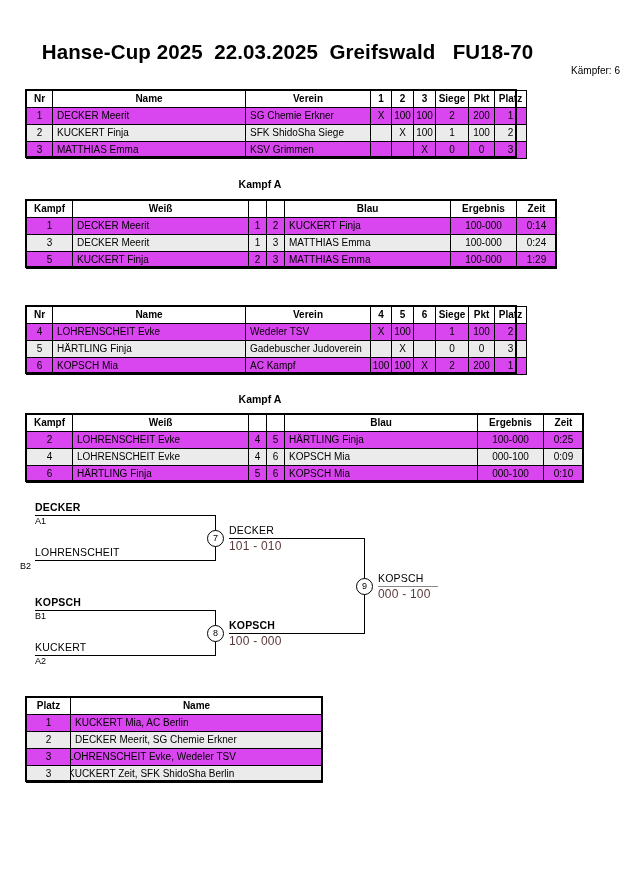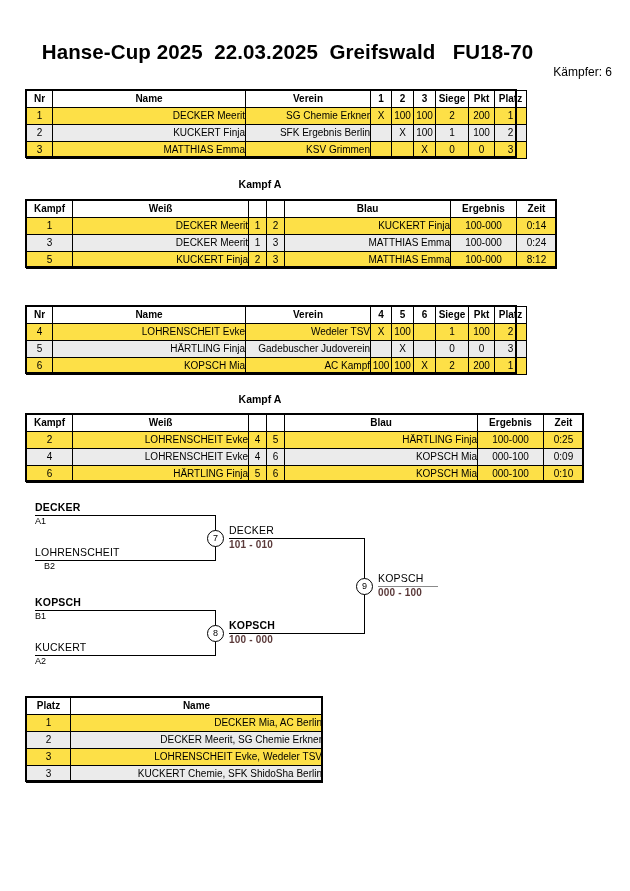--- a/index.html
+++ b/index.html
@@ -32,41 +32,41 @@
     width: 575px;
     text-align: center;
     font-size: 20.5px;
     font-weight: bold;
     letter-spacing: 0.1px;
     white-space: pre;
   }
   .fighter-count {
     position: absolute;
     top: 65px;
-    right: 18px;
-    font-size: 12px;
+    right: 10px;
+    font-size: 10px;
     font-weight: normal;
     white-space: pre;
   }
 
   
   .caption {
     position: absolute;
     font-size: 10.5px;
     font-weight: bold;
     text-align: center;
     white-space: pre;
   }
 
   
   table.grid {
     position: absolute;
     border-collapse: collapse;
     font-size: 10px;
-    background: #fde047;
+    background: #d946ef;
     table-layout: fixed;
   }
   table.grid th,
   table.grid td {
     border: 1px solid #000000;
     padding: 0;
     height: 16px;
     line-height: 16px;
     overflow: hidden;
     white-space: nowrap;
@@ -80,21 +80,21 @@
   table.grid tbody tr.alt td {
     background: #ebebeb;
   }
   .outer-frame {
     position: absolute;
     border: 2px solid #000000;
     box-sizing: border-box;
     pointer-events: none;
   }
   .c  { text-align: center; }
-  .l  { text-align: right; padding-left: 4px !important; }
+  .l  { text-align: left; padding-left: 4px !important; }
   .b  { font-weight: bold; }
   .clipL { padding-left: 0 !important; text-indent: -3px; }
 
   
   .bracket {
     position: absolute;
     left: 0;
     top: 495px;
     width: 630px;
     height: 175px;
@@ -115,25 +115,24 @@
   .bk-name.thin { font-weight: normal; }
   .bk-seed {
     position: absolute;
     font-size: 9px;
     font-weight: normal;
     white-space: nowrap;
     text-align: right;
   }
   .bk-score {
     position: absolute;
-    font-size: 10px;
+    font-size: 12px;
     color: #5b3a3a;
     white-space: nowrap;
     letter-spacing: 0.2px;
-    font-weight: bold;
   }
   .bk-node {
     position: absolute;
     width: 15px;
     height: 15px;
     border: 1px solid #000000;
     border-radius: 50%;
     background: #ffffff;
     font-size: 9px;
     line-height: 14px;
@@ -183,21 +182,21 @@
           <td class="c">X</td>
           <td class="c">100</td>
           <td class="c">100</td>
           <td class="c">2</td>
           <td class="c">200</td>
           <td class="c">1</td>
         </tr>
         <tr class="alt">
           <td class="c">2</td>
           <td class="l">KUCKERT Finja</td>
-          <td class="l">SFK Ergebnis Berlin</td>
+          <td class="l">SFK ShidoSha Siege</td>
           <td class="c"></td>
           <td class="c">X</td>
           <td class="c">100</td>
           <td class="c">1</td>
           <td class="c">100</td>
           <td class="c">2</td>
         </tr>
         <tr>
           <td class="c">3</td>
           <td class="l">MATTHIAS Emma</td>
@@ -255,21 +254,21 @@
           <td class="c">100-000</td>
           <td class="c">0:24</td>
         </tr>
         <tr>
           <td class="c">5</td>
           <td class="l b">KUCKERT Finja</td>
           <td class="c">2</td>
           <td class="c">3</td>
           <td class="l">MATTHIAS Emma</td>
           <td class="c">100-000</td>
-          <td class="c">8:12</td>
+          <td class="c">1:29</td>
         </tr>
       </tbody>
   </table>
   <div class="outer-frame" style="top:199px; left:25px; width:532px; height:69px;"></div>
 
 
   <table class="grid" id="tbl-pool-b" style="top:306px; left:26px; width:490px;">
     <colgroup>
       <col style="width:26px">
         <col style="width:193px">
@@ -388,21 +387,21 @@
   <div class="outer-frame" style="top:413px; left:25px; width:559px; height:69px;"></div>
 
   <div class="bracket">
 
     <div class="bk-name" style="left:35px; top:6px;">DECKER</div>
     <div class="bk-line bk-h" style="left:35px; top:20px; width:180px;"></div>
     <div class="bk-seed" style="left:35px; top:21px;">A1</div>
 
     <div class="bk-name thin" style="left:35px; top:51px;">LOHRENSCHEIT</div>
     <div class="bk-line bk-h" style="left:35px; top:65px; width:180px;"></div>
-    <div class="bk-seed" style="left:44px; top:66px;">B2</div>
+    <div class="bk-seed" style="left:20px; top:66px;">B2</div>
 
     <div class="bk-line bk-v" style="left:215px; top:20px; height:46px;"></div>
 
     <div class="bk-node" style="left:207px; top:35px;">7</div>
     <div class="bk-name thin" style="left:229px; top:29px;">DECKER</div>
     <div class="bk-line bk-h" style="left:229px; top:43px; width:135px;"></div>
     <div class="bk-score" style="left:229px; top:44px;">101 - 010</div>
 
     <div class="bk-name" style="left:35px; top:101px;">KOPSCH</div>
     <div class="bk-line bk-h" style="left:35px; top:115px; width:180px;"></div>
@@ -435,31 +434,31 @@
     </colgroup>
     <thead>
       <tr>
         <th class="c">Platz</th>
         <th class="c">Name</th>
       </tr>
     </thead>
     <tbody>
         <tr>
           <td class="c">1</td>
-          <td class="l">DECKER Mia, AC Berlin</td>
+          <td class="l">KUCKERT Mia, AC Berlin</td>
         </tr>
         <tr class="alt">
           <td class="c">2</td>
           <td class="l">DECKER Meerit, SG Chemie Erkner</td>
         </tr>
         <tr>
           <td class="c">3</td>
           <td class="l clipL">LOHRENSCHEIT Evke, Wedeler TSV</td>
         </tr>
         <tr class="alt">
           <td class="c">3</td>
-          <td class="l clipL">KUCKERT Chemie, SFK ShidoSha Berlin</td>
+          <td class="l clipL">KUCKERT Zeit, SFK ShidoSha Berlin</td>
         </tr>
       </tbody>
   </table>
   <div class="outer-frame" style="top:696px; left:25px; width:298px; height:86px;"></div>
 
 </div>
 
 </body></html>

